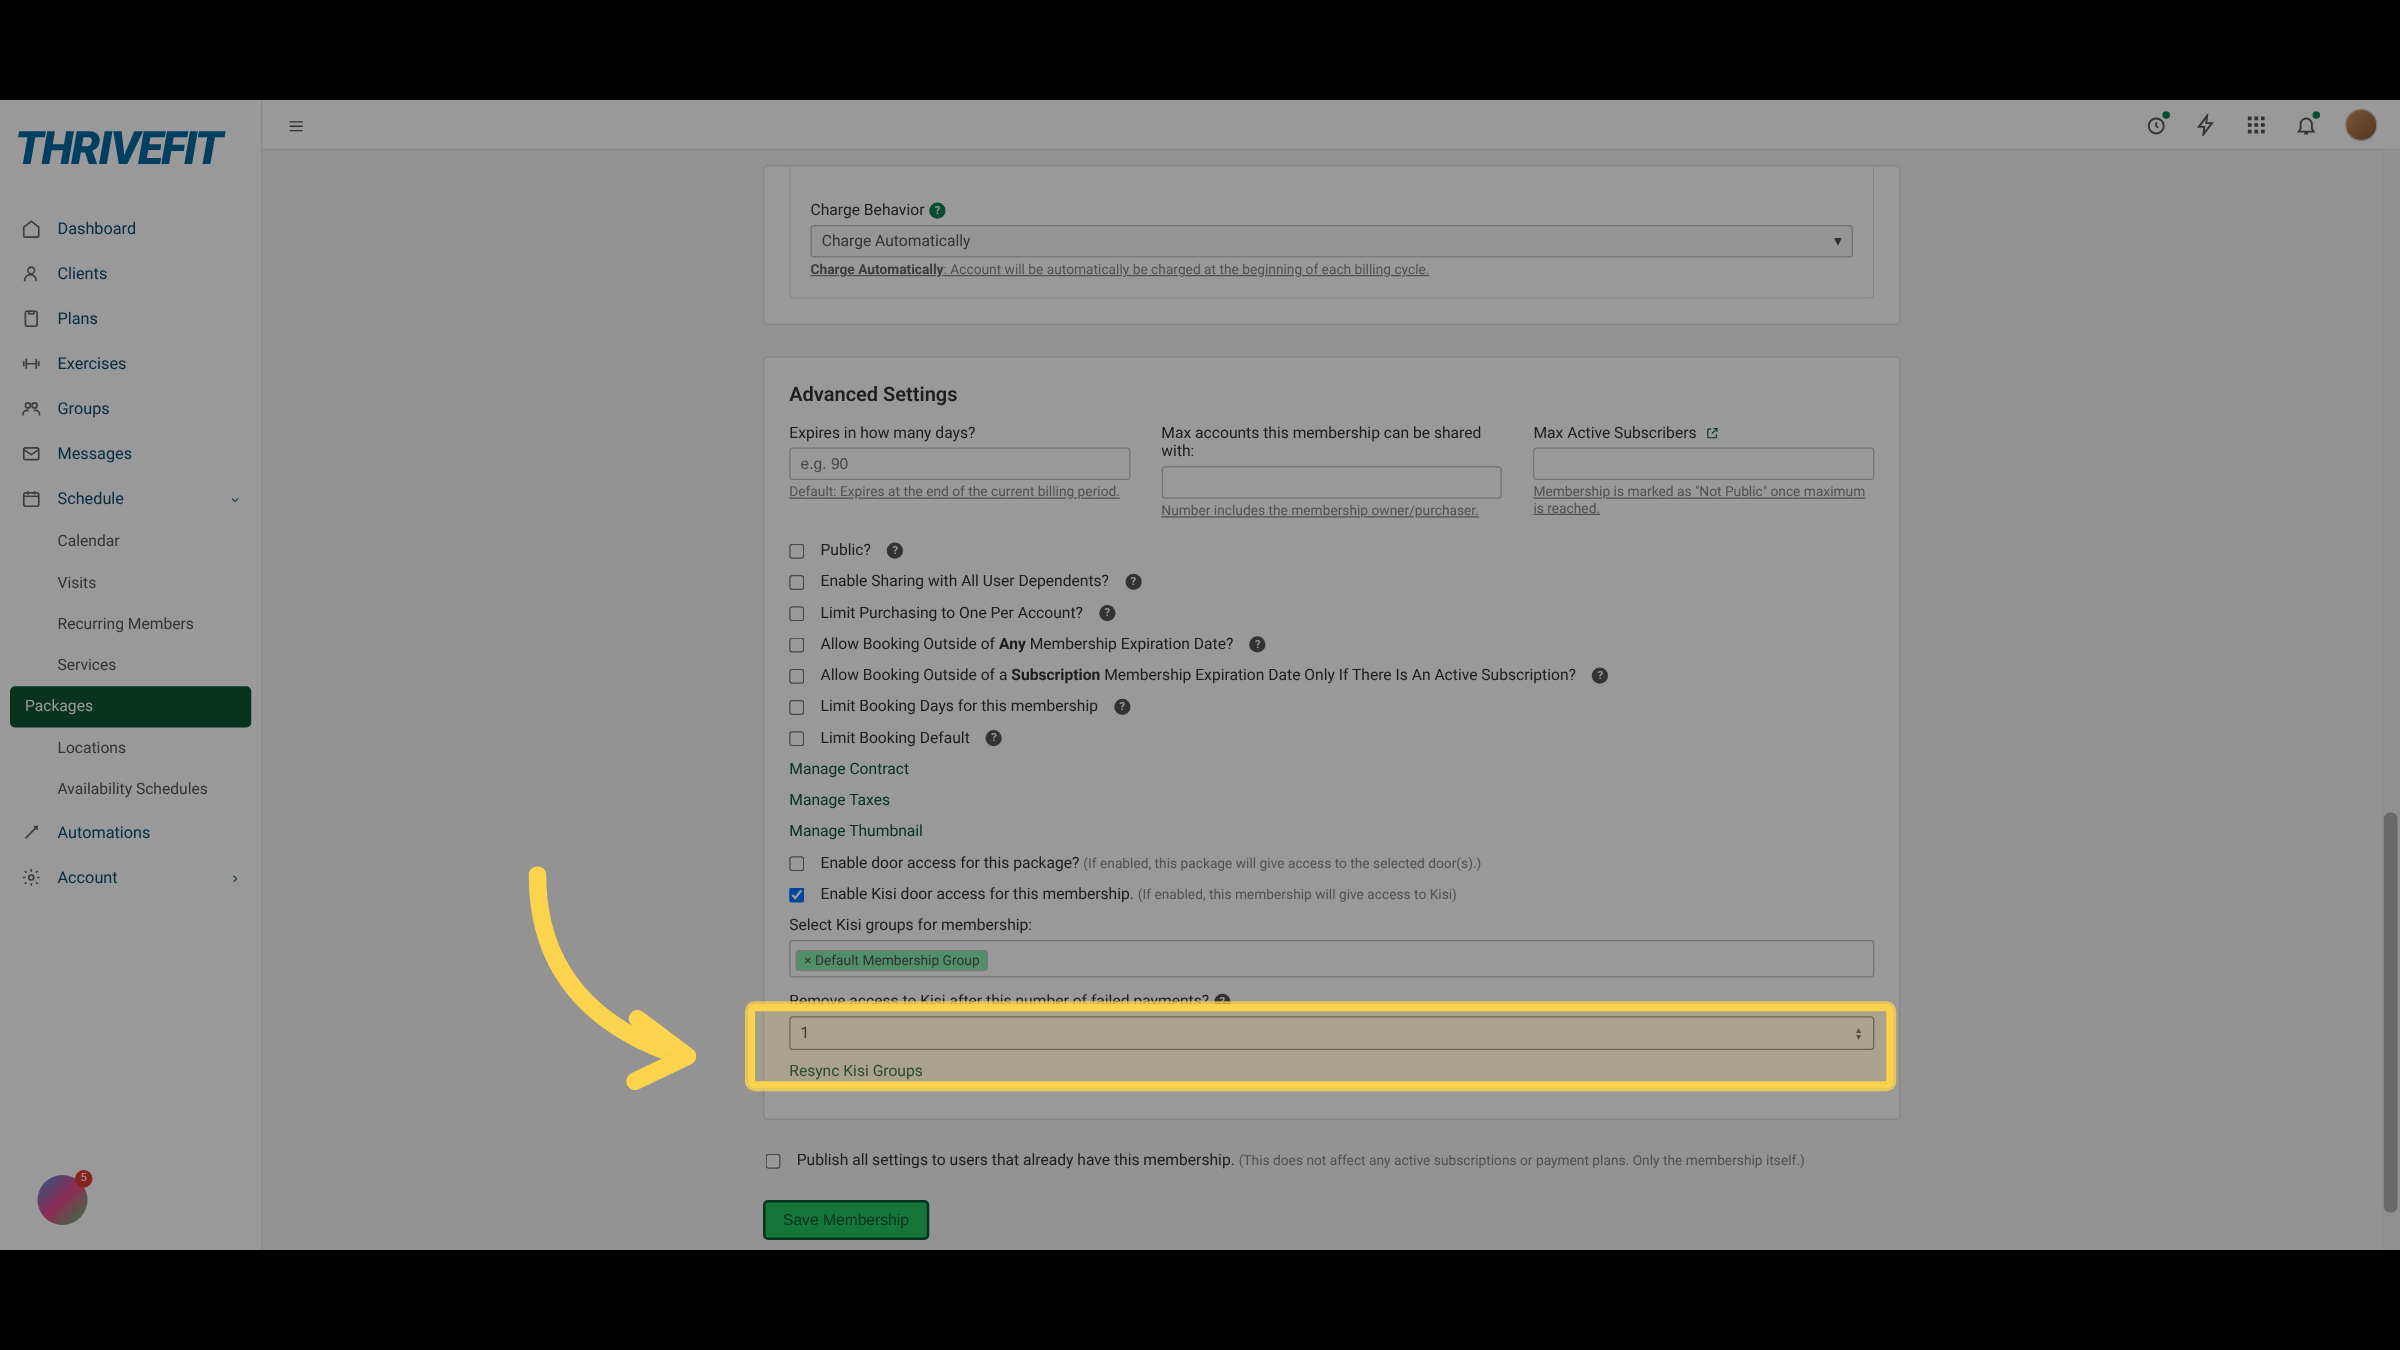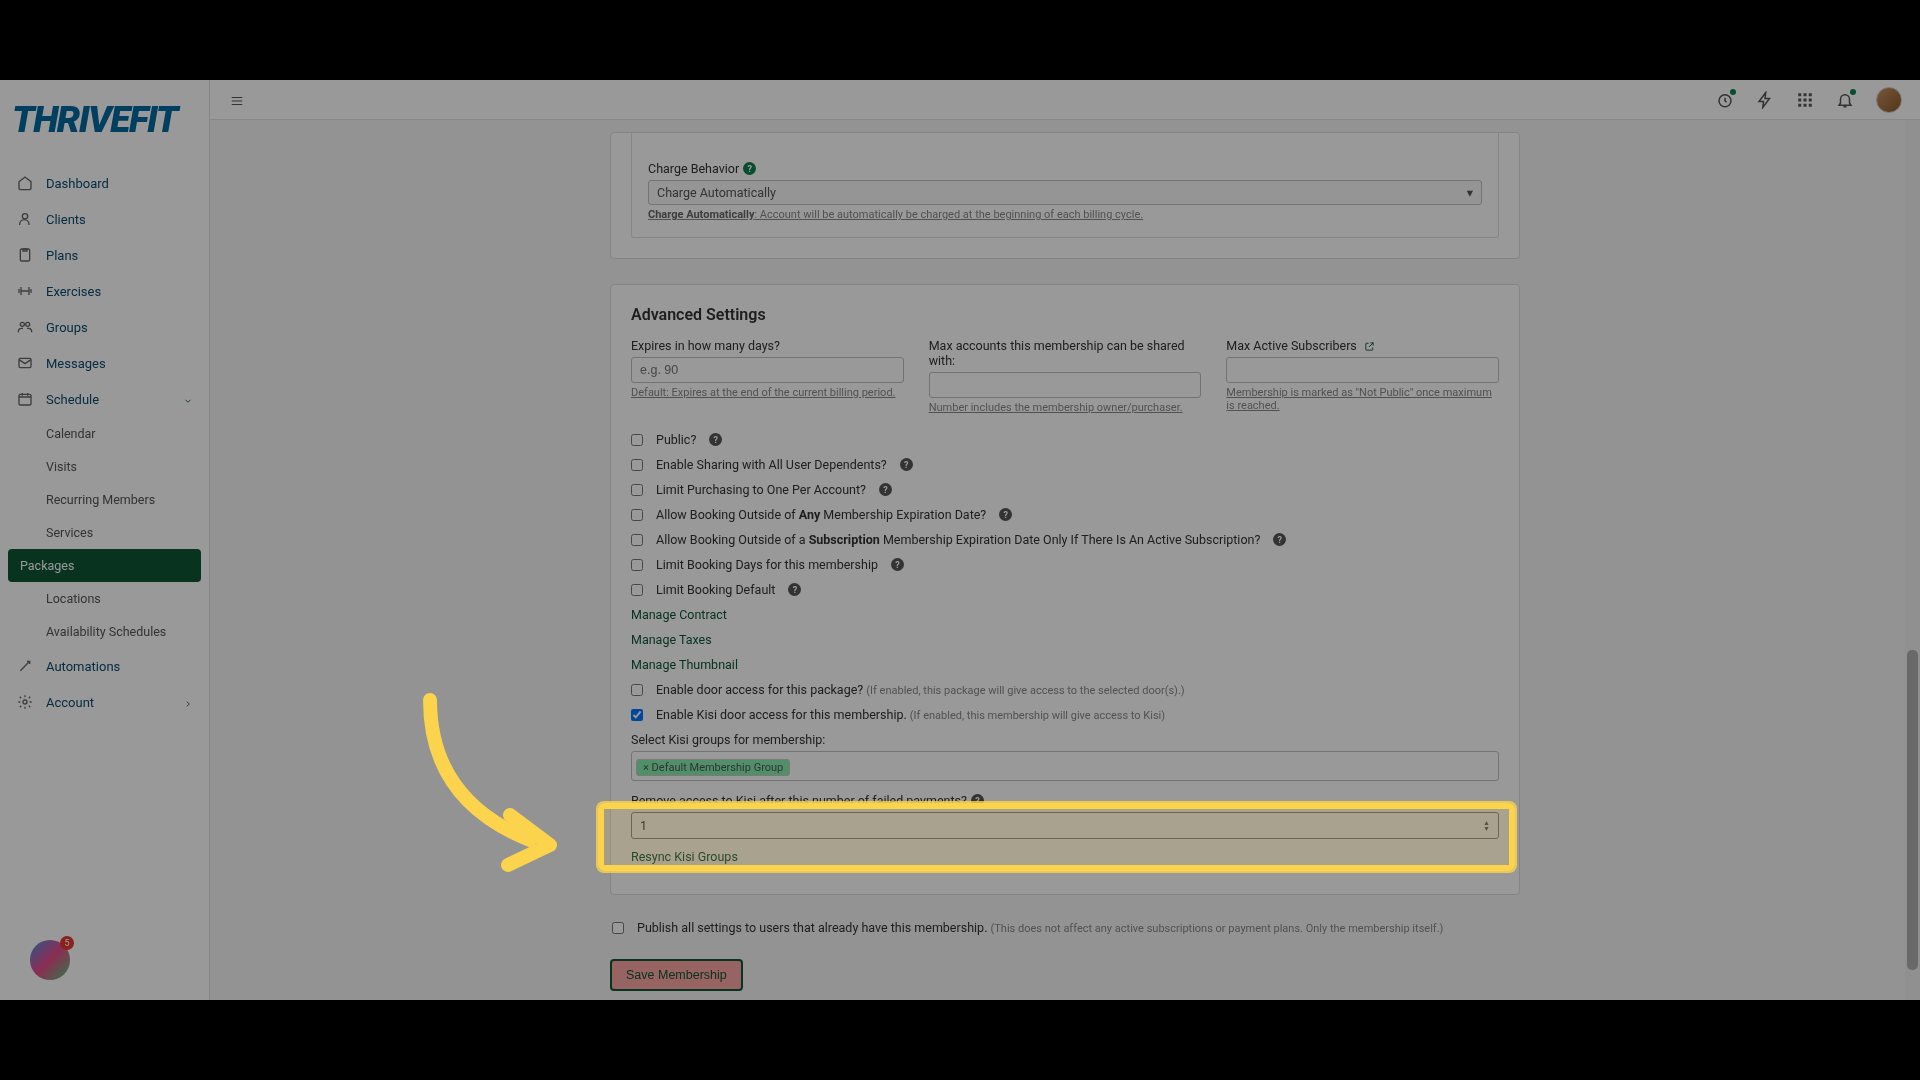--- a/index.html
+++ b/index.html
@@ -40,21 +40,21 @@
 .row-3 { display: flex; gap: 25px; margin-bottom: 18px; }
 .col { flex:1; }
 .check-row { display: flex; align-items: center; gap: 13px; font-size: 12.5px; color: #333; margin-bottom: 10px; }
 .check-row input[type=checkbox] { width: 12px; height: 12px; }
 .link { color: #0d5535; font-size: 12.5px; cursor: pointer; margin-bottom: 10px; display: block; }
 .sub-note { font-size: 11px; color: #888; }
 .tag-input { border:1px solid #c0c0c0; border-radius:3px; padding:4px; background:#fff; }
 .tag { display:inline-block; background:#86efac; border:1px solid #ccc; border-radius:3px; padding:1px 6px; font-size:11px; color:#555; }
 .highlight-box { position: absolute; border: 6px solid #fbd34d; border-radius: 6px; background: rgba(251,211,77,0.15); z-index: 60; pointer-events: none; box-shadow: 0 0 0 2px rgba(251,211,77,0.8); }
 .arrow-annotation { position: absolute; z-index: 65; pointer-events:none; }
-.save-btn { border: 2px solid #0d5535; color: #0d5535; background:#fca5a5; padding: 7px 14px; font-size: 12.5px; border-radius: 4px; cursor: pointer; }
+.save-btn { border: 2px solid #0d5535; color: #0d5535; background:#22c55e; padding: 7px 14px; font-size: 12.5px; border-radius: 4px; cursor: pointer; }
 .badge-widget { position:absolute; left:30px; bottom: 20px; width:40px; height:40px; border-radius:50%; background: linear-gradient(135deg,#4a90e2,#e94b8a,#50c878); display:flex; align-items:center; justify-content:center; }
 .badge-widget .count { position:absolute; top:-4px; right:-4px; background:#e53935; color:#fff; font-size:9px; width:14px; height:14px; border-radius:50%; display:flex; align-items:center; justify-content:center; }
 .scrollbar-track { position:absolute; right:0; top:40px; bottom:0; width:15px; background:#f0f0f0; }
 .scrollbar-thumb { position:absolute; right:2px; width:11px; background:#b0b0b0; border-radius:5px; }
 .external-icon { display:inline-block; width:11px; height:11px; margin-left:3px; }
 .number-select { width: 100%; border: 1px solid #888; border-radius: 3px; padding: 5px 8px; font-size: 12.5px; color: #333; background: #fff; display:flex; justify-content:space-between; align-items:center; }
 .stepper { display:flex; flex-direction:column; font-size:7px; color:#666; line-height:6px; }
 </style>
 </head>
 <body>

